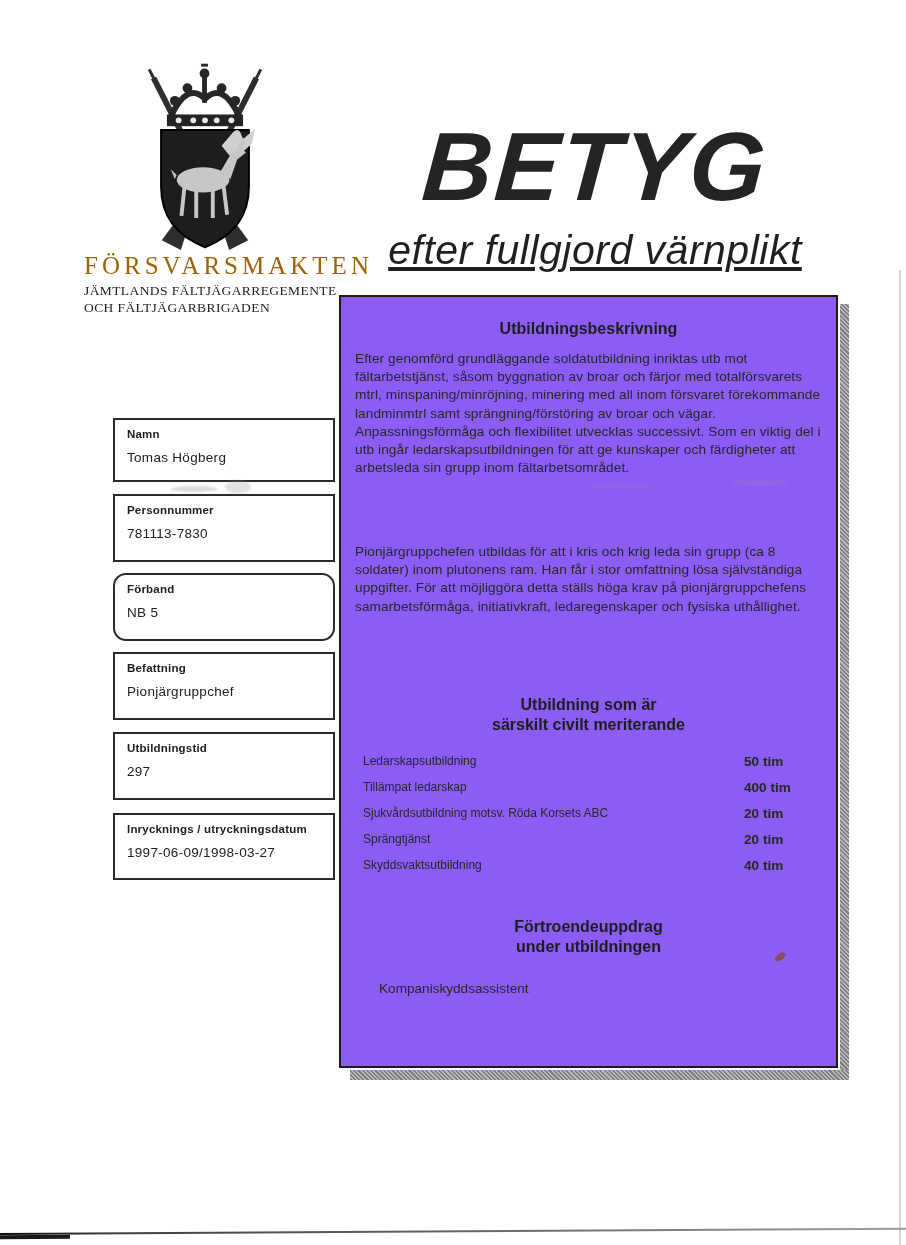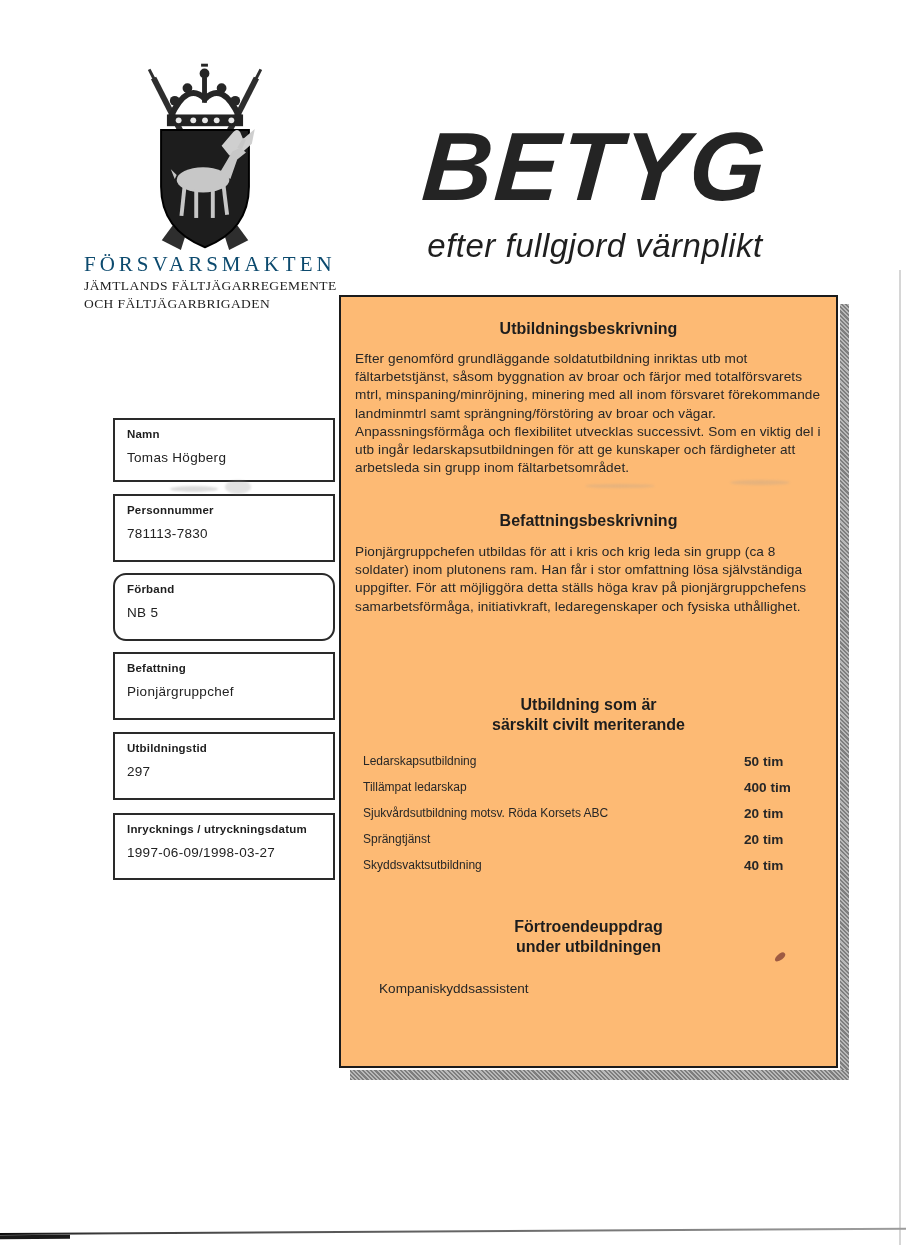--- a/index.html
+++ b/index.html
@@ -9,52 +9,53 @@
     font-family:"Liberation Sans", sans-serif;
     color:#2b2b2b;
   }
   .abs{position:absolute;}
 
   
   .crest{left:110px;top:52px;width:190px;height:205px;}
   .org-block{left:84px;top:252px;width:300px;line-height:1.15;}
   .org-name{
     font-family:"Liberation Serif", serif;
-    font-size:21px;letter-spacing:4px;color:#0c4a6e;font-weight:500;
+    font-size:25px;letter-spacing:4px;color:#a16207;font-weight:500;
   }
   .org-line{
     font-family:"Liberation Serif", serif;
     font-size:13.5px;letter-spacing:.4px;color:#222;margin-top:2px;
   }
 
   
   .title-wrap{left:345px;top:118px;width:500px;text-align:center;}
   .doc-title{
     font-size:97px;font-weight:900;font-style:italic;
     letter-spacing:2px;color:#242424;line-height:1;
     transform:skewX(-4deg);
   }
   .doc-subtitle{
-    margin-top:12px;font-size:33px;font-style:italic;color:#1f1f1f;
+    margin-top:12px;font-size:41px;font-style:italic;color:#1f1f1f;
     letter-spacing:.5px;
+    text-decoration:underline;
   }
 
   
   .field-box{
     left:113px;width:222px;height:64px;
     border:2px solid #2a2a2a;background:#fff;
     padding:8px 0 0 12px;box-sizing:border-box;
   }
   .field-label{font-size:11.5px;font-weight:bold;color:#1e1e1e;letter-spacing:.2px;}
   .field-value{font-size:13.5px;color:#222;margin-top:10px;letter-spacing:.3px;}
 
   
   .main-box{
     left:339px;top:295px;width:499px;height:773px;
-    border:2px solid #1b1b1b;background:#fdba74;box-sizing:border-box;
+    border:2px solid #1b1b1b;background:#8b5cf6;box-sizing:border-box;
   }
   .shadow{
     background:repeating-linear-gradient(45deg,#7e7e7e 0 1.5px,#b9b9b9 1.5px 3px);
   }
   .shadow-right{left:840px;top:304px;width:9px;height:776px;}
   .shadow-bottom{left:350px;top:1070px;width:499px;height:10px;}
 
   .sec-heading{
     position:absolute;left:0;width:100%;text-align:center;
     font-size:16px;font-weight:bold;color:#1d1d1d;line-height:1.28;
@@ -175,21 +176,20 @@
 </div>
 
 <div class="abs shadow shadow-right"></div>
 <div class="abs shadow shadow-bottom"></div>
 
 <div class="abs main-box">
 
   <div class="sec-heading" style="top:22px;">Utbildningsbeskrivning</div>
   <div class="sec-body" style="top:53px;"> Efter genomförd grundläggande soldatutbildning inriktas utb mot fältarbetstjänst, såsom byggnation av broar och färjor  med totalförsvarets mtrl, minspaning/minröjning, minering med all inom försvaret förekommande landminmtrl samt sprängning/förstöring av broar och vägar. Anpassningsförmåga och flexibilitet utvecklas successivt. Som en viktig del i utb ingår ledarskapsutbildningen för att ge kunskaper och färdigheter att arbetsleda sin grupp inom fältarbetsområdet.</div>
 
-  <div class="sec-heading" style="top:214px;">Befattningsbeskrivning</div>
   <div class="sec-body" style="top:246px;"> Pionjärgruppchefen utbildas för att i kris och krig leda sin grupp (ca 8 soldater) inom plutonens ram. Han får i stor omfattning lösa självständiga uppgifter. För att möjliggöra detta ställs höga krav på pionjärgruppchefens samarbetsförmåga, initiativkraft, ledaregenskaper och fysiska uthållighet.</div>
 
   <div class="sec-heading" style="top:398px;">
     <div>Utbildning som är</div>
     <div>särskilt civilt meriterande</div>
   </div>
 
   <div class="merit-list">
     <div class="merit-row">
       <span class="merit-label">Ledarskapsutbildning</span>

